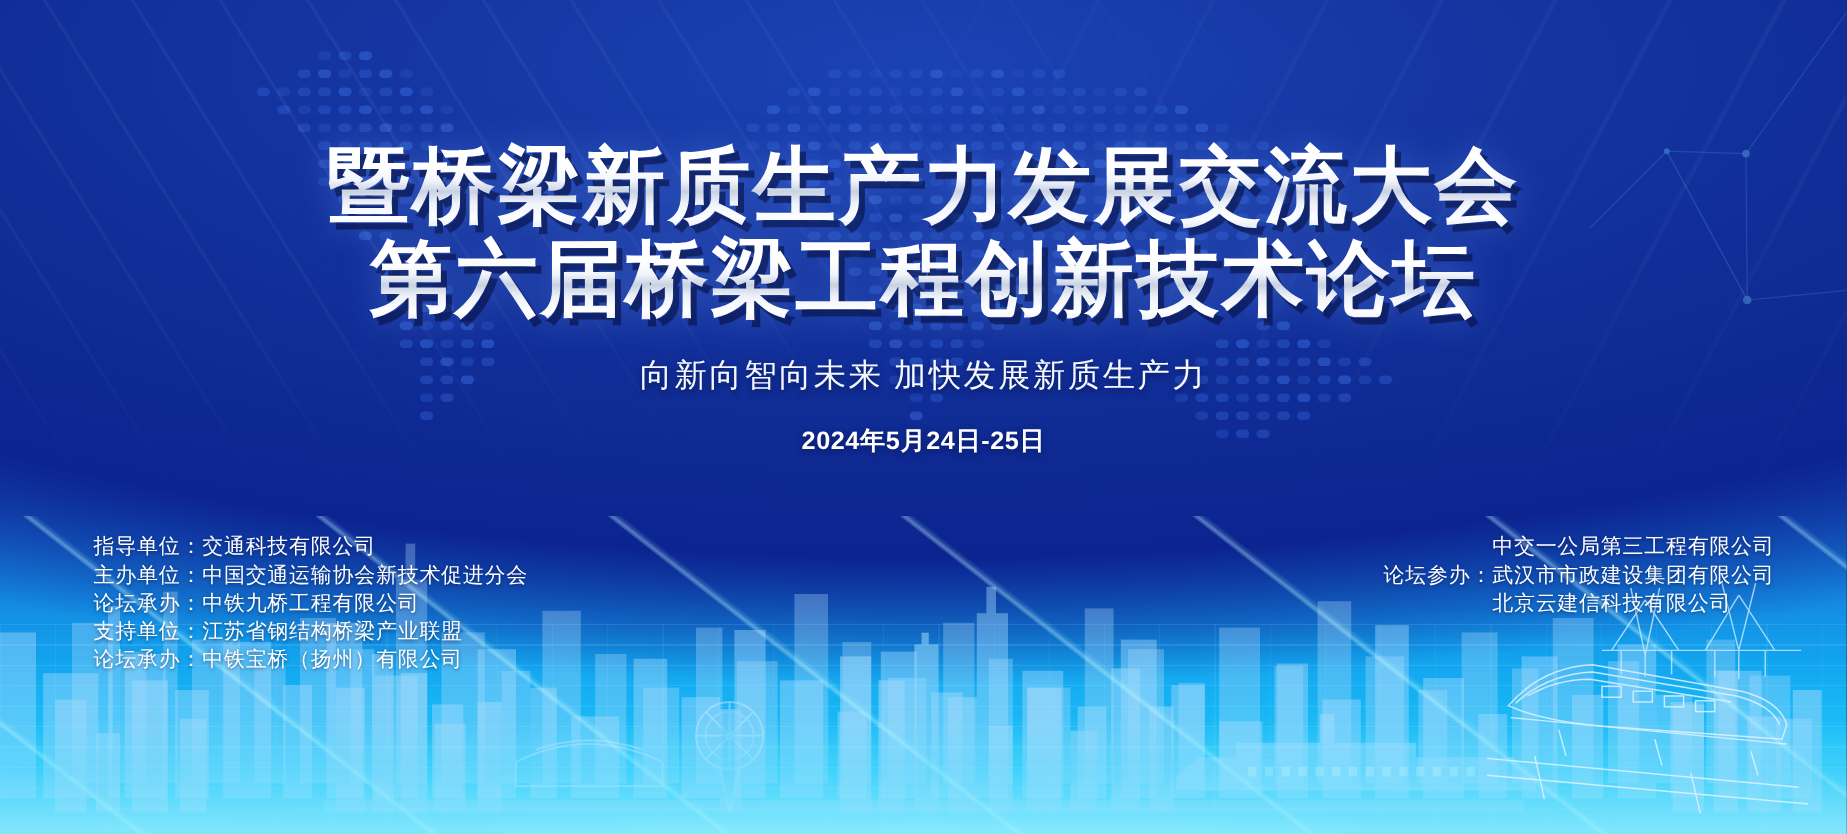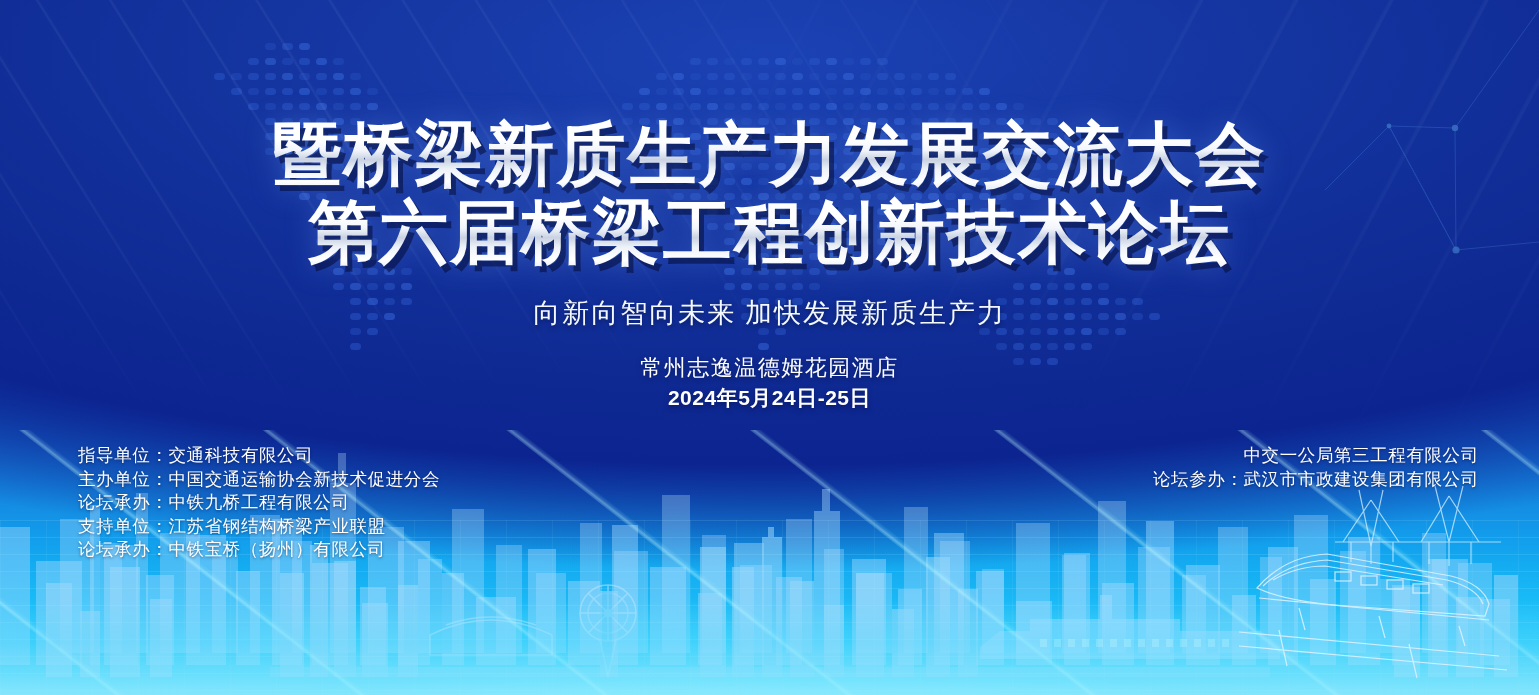--- a/index.html
+++ b/index.html
@@ -1775,21 +1775,20 @@
   <div class="content">
 
     <div class="title-block">
       <div class="title-line">暨桥梁新质生产力发展交流大会</div>
       <div class="title-line">第六届桥梁工程创新技术论坛</div>
     </div>
 
     <div class="subtitle">向新向智向未来 加快发展新质生产力</div>
 
     <div class="venue">
-      <div>常州志逸温德姆花园酒店</div>
       <div class="date">2024年5月24日-25日</div>
     </div>
 
     <div class="cols">
       <div class="col col-left" id="col-left">
           <div class="org-row">
             <span class="org-label">指导单位：</span>
             <span class="org-value">交通科技有限公司</span>
           </div>
           <div class="org-row">
@@ -1811,17 +1810,21 @@
         </div>
       <div class="col col-right" id="col-right">
           <div class="org-row">
             <span class="org-label blank">论坛参办：</span>
             <span class="org-value">中交一公局第三工程有限公司</span>
           </div>
           <div class="org-row">
             <span class="org-label">论坛参办：</span>
             <span class="org-value">武汉市市政建设集团有限公司</span>
           </div>
+          <div class="org-row">
+            <span class="org-label blank">论坛参办：</span>
+            <span class="org-value">北京云建信科技有限公司</span>
+          </div>
         </div>
     </div>
 
   </div>
 </div>
 
 </body></html>

